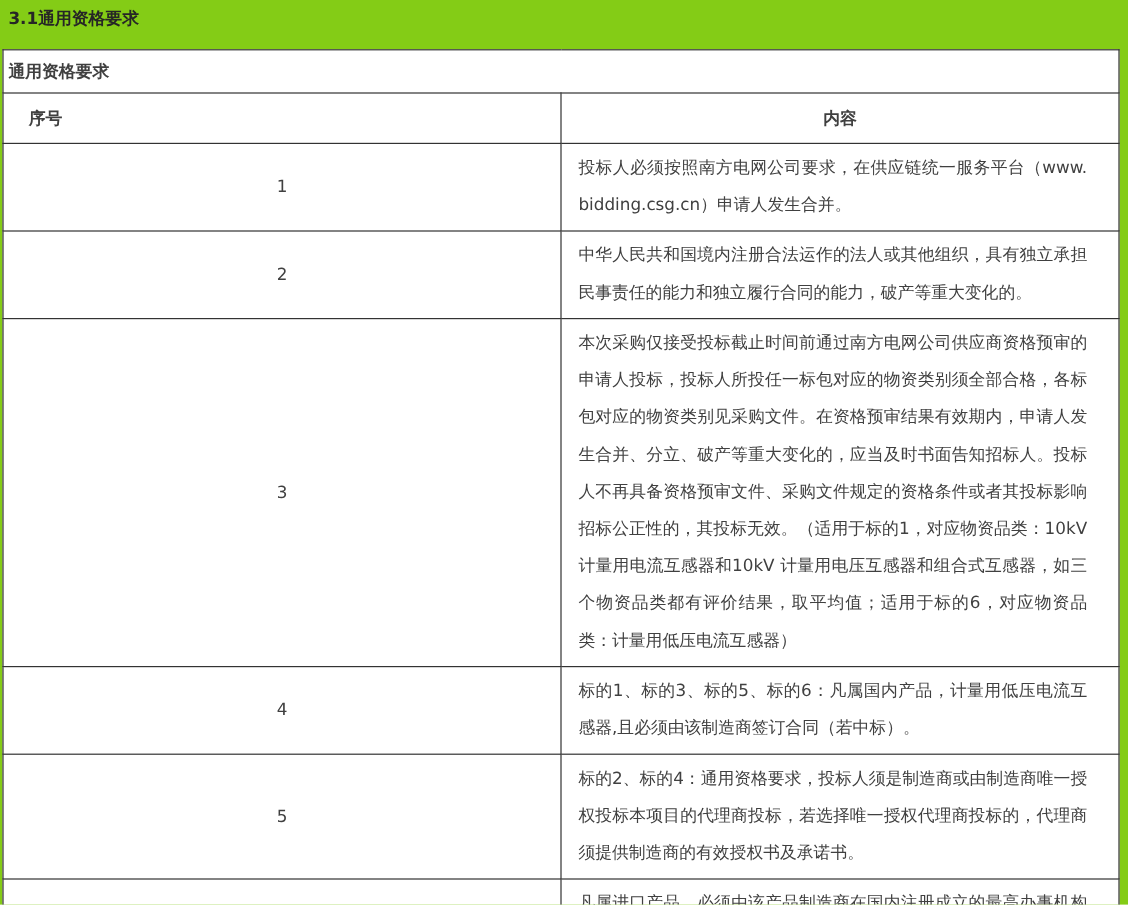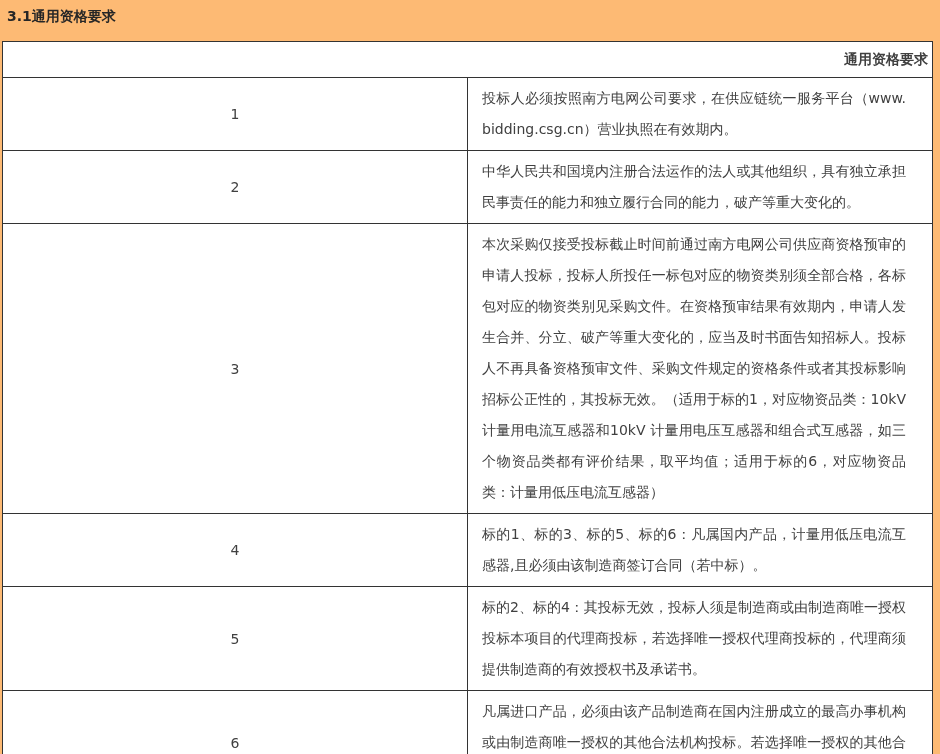--- a/index.html
+++ b/index.html
@@ -6,21 +6,21 @@
     margin: 0;
     padding: 0;
     background: #ffffff;
     width: 940px;
     font-family: "DejaVu Sans", "Liberation Sans", sans-serif;
     color: #404040;
   }
   .page {
     width: 940px;
     height: 754px;
-    background: #fdba74;
+    background: #84cc16;
     overflow: hidden;
     box-sizing: border-box;
   }
   .doc-title {
     font-size: 14px;
     font-weight: 700;
     color: #262626;
     margin: 7px 0 0 7px;
     line-height: 18px;
   }
@@ -33,21 +33,21 @@
   }
   table.qual-table th,
   table.qual-table td {
     border: 1px solid #333333;
     font-size: 14px;
     color: #404040;
     box-sizing: border-box;
   }
   th.table-caption {
     height: 36px;
-    text-align: right;
+    text-align: left;
     vertical-align: middle;
     font-weight: 700;
     color: #3a3a3a;
     padding: 2px 4px;
   }
   th.col-no {
     width: 94px;
     height: 42px;
     text-align: left;
     vertical-align: middle;
@@ -83,41 +83,45 @@
 
 <div class="page">
 
   <div class="doc-title">3.1通用资格要求</div>
 
   <table class="qual-table">
     <thead>
       <tr>
         <th colspan="2" class="table-caption">通用资格要求</th>
       </tr>
+      <tr>
+        <th class="col-no">序号</th>
+        <th class="col-content">内容</th>
+      </tr>
     </thead>
     <tbody>
       <tr>
         <td class="cell-no">1</td>
-        <td class="cell-content">投标人必须按照南方电网公司要求，在供应链统一服务平台（www.bidding.csg.cn）营业执照在有效期内。</td>
+        <td class="cell-content">投标人必须按照南方电网公司要求，在供应链统一服务平台（www.bidding.csg.cn）申请人发生合并。</td>
       </tr>
       <tr>
         <td class="cell-no">2</td>
         <td class="cell-content">中华人民共和国境内注册合法运作的法人或其他组织，具有独立承担民事责任的能力和独立履行合同的能力，破产等重大变化的。</td>
       </tr>
       <tr>
         <td class="cell-no">3</td>
         <td class="cell-content">本次采购仅接受投标截止时间前通过南方电网公司供应商资格预审的申请人投标，投标人所投任一标包对应的物资类别须全部合格，各标包对应的物资类别见采购文件。在资格预审结果有效期内，申请人发生合并、分立、破产等重大变化的，应当及时书面告知招标人。投标人不再具备资格预审文件、采购文件规定的资格条件或者其投标影响招标公正性的，其投标无效。（适用于标的1，对应物资品类：10kV 计量用电流互感器和10kV 计量用电压互感器和组合式互感器，如三个物资品类都有评价结果，取平均值；适用于标的6，对应物资品类：计量用低压电流互感器）</td>
       </tr>
       <tr>
         <td class="cell-no">4</td>
         <td class="cell-content">标的1、标的3、标的5、标的6：凡属国内产品，计量用低压电流互感器,且必须由该制造商签订合同（若中标）。</td>
       </tr>
       <tr>
         <td class="cell-no">5</td>
-        <td class="cell-content">标的2、标的4：其投标无效，投标人须是制造商或由制造商唯一授权投标本项目的代理商投标，若选择唯一授权代理商投标的，代理商须提供制造商的有效授权书及承诺书。</td>
+        <td class="cell-content">标的2、标的4：通用资格要求，投标人须是制造商或由制造商唯一授权投标本项目的代理商投标，若选择唯一授权代理商投标的，代理商须提供制造商的有效授权书及承诺书。</td>
       </tr>
       <tr>
         <td class="cell-no">6</td>
         <td class="cell-content">凡属进口产品，必须由该产品制造商在国内注册成立的最高办事机构或由制造商唯一授权的其他合法机构投标。若选择唯一授权的其他合法机构投标的，须提供制造商的有效授权书及承诺书。</td>
       </tr>
 
     </tbody>
   </table>
 
 </div>

